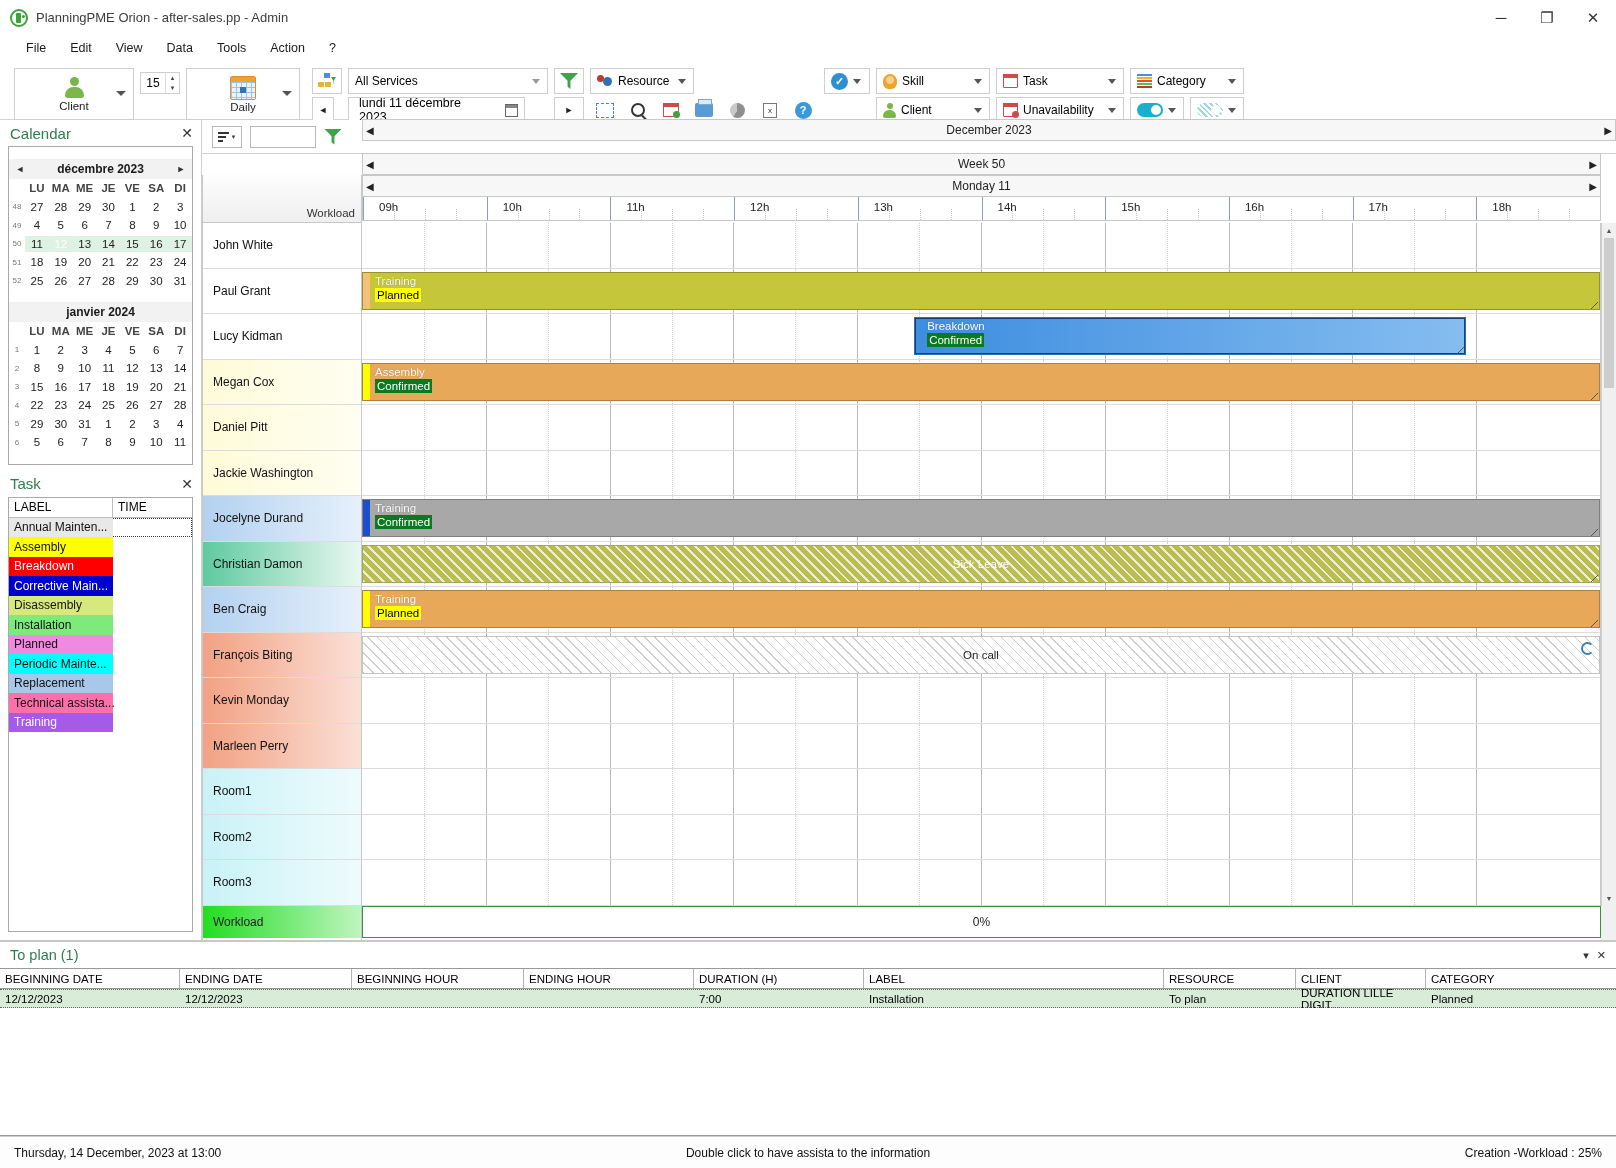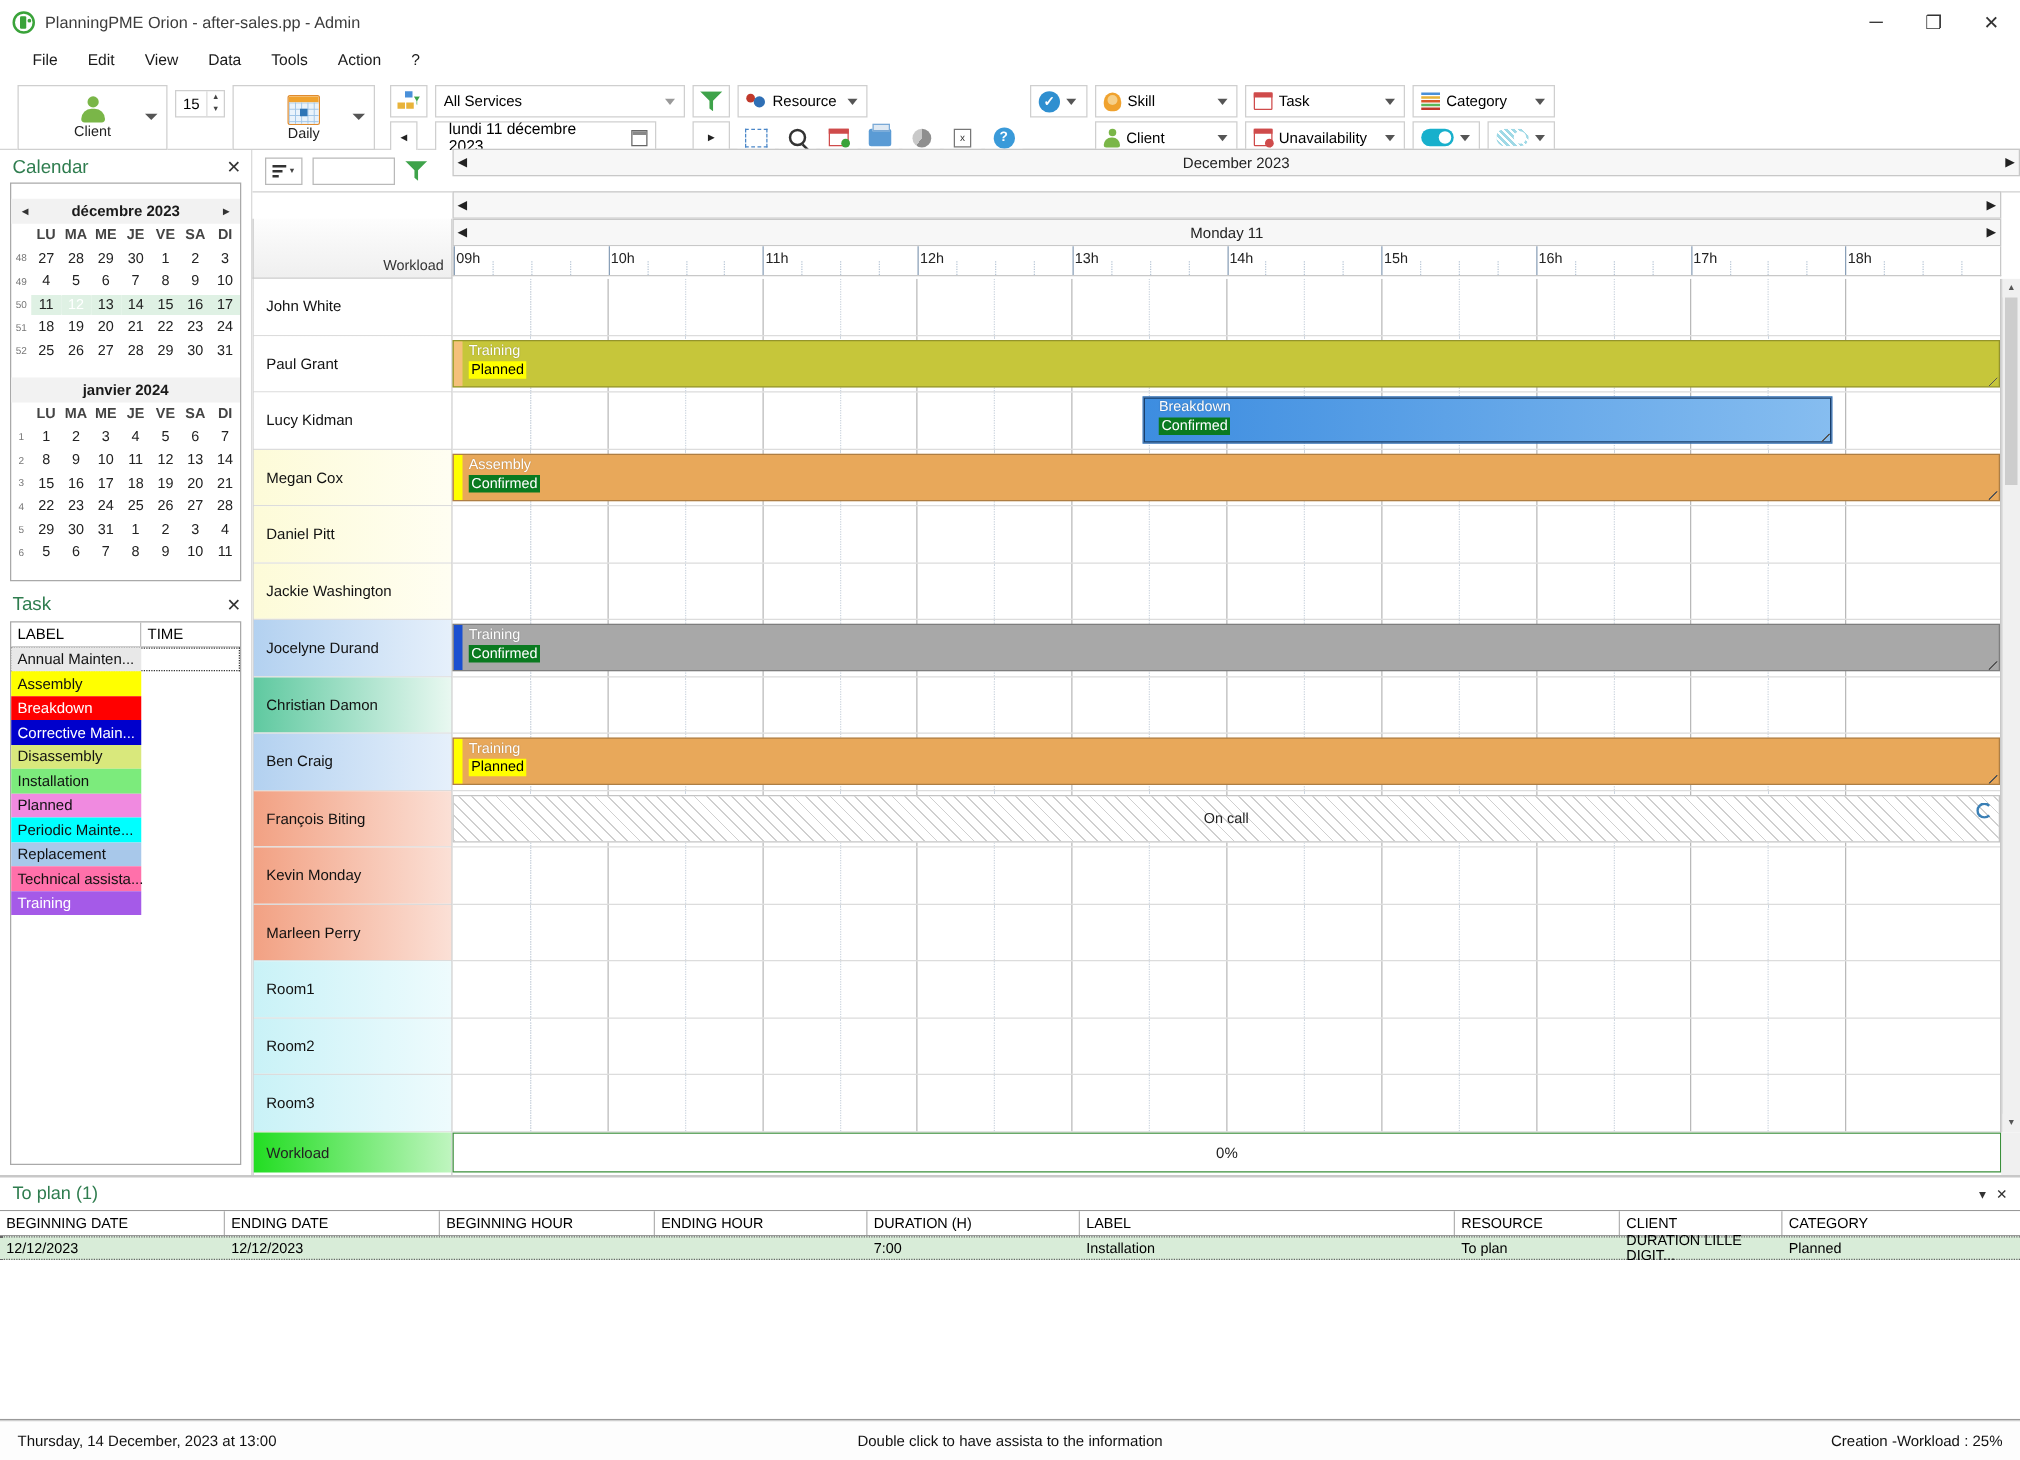--- a/index.html
+++ b/index.html
@@ -137,21 +137,21 @@
   .scroll-band .lbl { flex:1; text-align:center; font-size:12px; color:#222; }
   .scroll-band .arrow-l { position:absolute; left:3px; font-size:10px; color:#222;}
   .scroll-band .arrow-r { position:absolute; right:3px; font-size:10px; color:#222;}
 
   .head-wrap { display:flex; flex:0 0 auto; }
   .head-left { width:160px; flex:0 0 160px; border:1px solid #c8c8c8; border-top:none; background:linear-gradient(to bottom,#fdfdfd,#efefef); display:flex; align-items:flex-end; justify-content:flex-end; padding:0 6px 3px 0; font-size:11.5px; color:#333;}
   .head-right { flex:1; display:flex; flex-direction:column; }
   .timeline { height:24px; position:relative; border:1px solid #c8c8c8; border-top:none; background:#fff; }
   .tick { position:absolute; top:0; bottom:0; border-left:1px solid #8aa0b8; }
   .tick.minor { border-left:1px dotted #b8c6d6; }
-  .tick-lbl { position:absolute; top:4px; font-size:11.5px; color:#222; padding-left:2px;text-align:right; }
+  .tick-lbl { position:absolute; top:4px; font-size:11.5px; color:#222; padding-left:16px;text-align:right; }
 
   .rows-wrap { flex:1 1 auto; display:flex; min-height:0; overflow:hidden; }
   .rows-left { width:160px; flex:0 0 160px; border-left:1px solid #c8c8c8; border-right:1px solid #c8c8c8;}
   .rows-right { flex:1; position:relative; border-right:1px solid #c8c8c8;}
   .res-cell { height:45.5px; display:flex; align-items:center; padding-left:10px; font-size:12px; color:#111; border-bottom:1px solid #dcdcdc; }
   .grid-row { height:45.5px; border-bottom:1px solid #dcdcdc; position:relative; }
   .vline { position:absolute; top:0; bottom:0; border-left:1px solid #b9b9b9; }
   .vline.minor { border-left:1px dotted #cdd6e0; }
 
   .bar { position:absolute; top:3px; height:38px; border:1px solid #9a9a6a; overflow:hidden; }
@@ -626,20 +626,21 @@
             <div class="arrow-r">▶</div>
           </div>
         </div>
       </div>
 
       <div class="head-wrap">
         <div style="width:160px;flex:0 0 160px;"></div>
         <div style="flex:1;">
           <div class="scroll-band">
             <div class="arrow-l">◀</div>
+            <div class="lbl">Week 50</div>
             <div class="arrow-r">▶</div>
           </div>
         </div>
         <div style="width:15px;flex:0 0 15px;"></div>
       </div>
 
       <div class="head-wrap">
         <div class="head-left" style="height:48px;">Workload</div>
         <div class="head-right">
           <div class="scroll-band" style="margin-top:0;">
@@ -906,20 +907,24 @@
               <div class="vline minor" style="left: 45%;"></div>
               <div class="vline" style="left: 60%;"></div>
               <div class="vline minor" style="left: 55%;"></div>
               <div class="vline" style="left: 70%;"></div>
               <div class="vline minor" style="left: 65%;"></div>
               <div class="vline" style="left: 80%;"></div>
               <div class="vline minor" style="left: 75%;"></div>
               <div class="vline" style="left: 90%;"></div>
               <div class="vline minor" style="left: 85%;"></div>
               <div class="vline minor" style="left: 5%;"></div>
+              <div class="bar centered" style="left: 0%; width: 100%; background: repeating-linear-gradient(45deg, rgba(255, 255, 255, 0.75) 0px, rgba(255, 255, 255, 0.75) 2px, transparent 2px, transparent 7px) rgb(188, 188, 85); border: 1px solid rgb(165, 165, 90);">
+                <div class="ctext">Sick Leave</div>
+                <div class="resize"></div>
+              </div>
             </div>
             <div class="grid-row">
               <div class="vline" style="left: 10%;"></div>
               <div class="vline minor" style="left: 5%;"></div>
               <div class="vline" style="left: 20%;"></div>
               <div class="vline minor" style="left: 15%;"></div>
               <div class="vline" style="left: 30%;"></div>
               <div class="vline minor" style="left: 25%;"></div>
               <div class="vline" style="left: 40%;"></div>
               <div class="vline minor" style="left: 35%;"></div>

